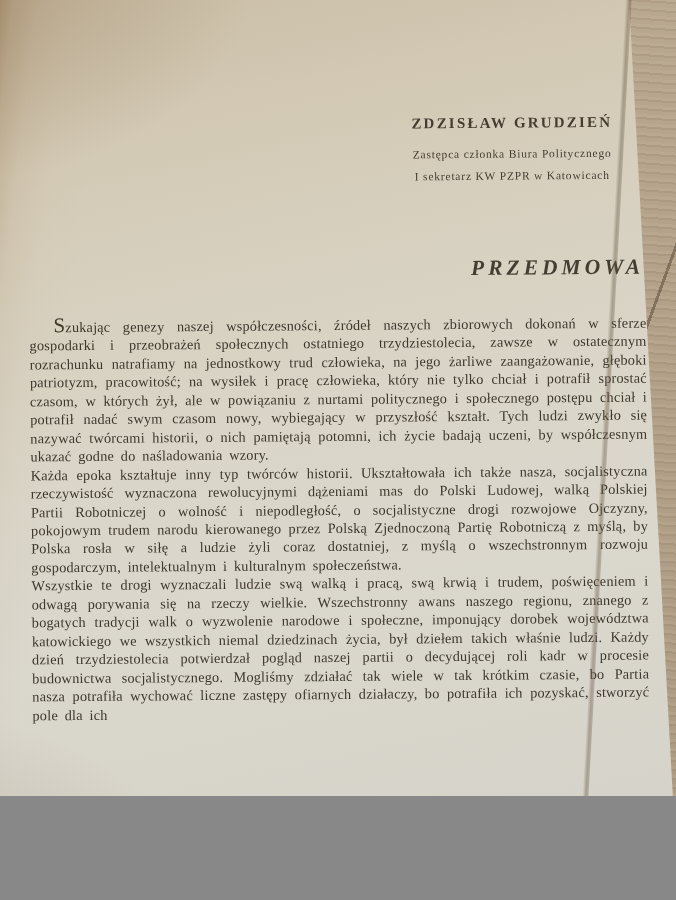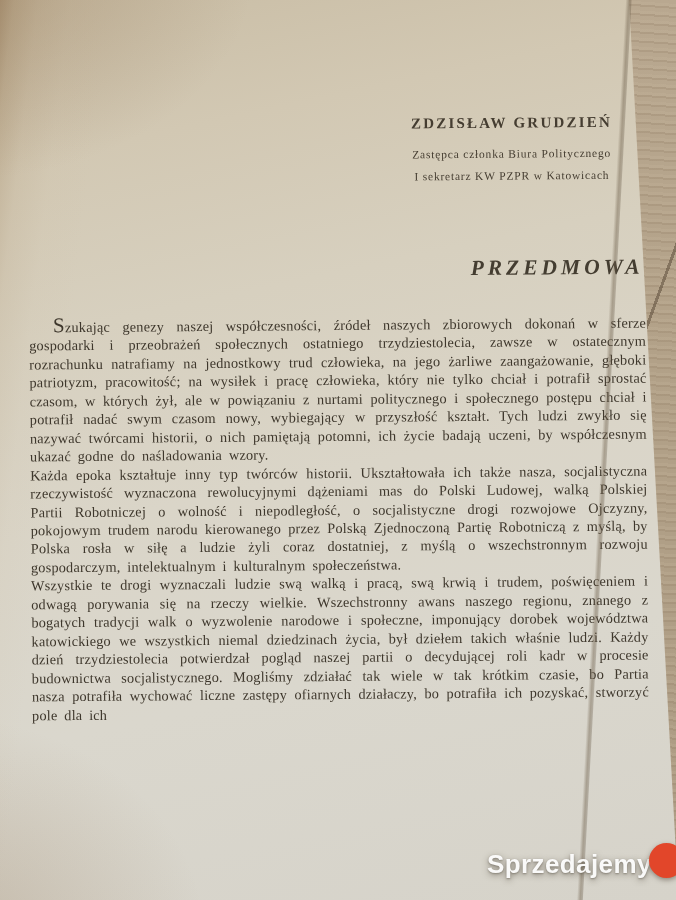--- a/index.html
+++ b/index.html
@@ -1,18 +1,18 @@
 <!DOCTYPE html>
 <html><head>
 <meta charset="utf-8">
 <style>
   html,body{margin:0;padding:0;background:#888;}
   .photo{
     position:relative;
-    width:676px;height:900px;
+    width:676px;height:796px;
     overflow:hidden;
     font-family:"Liberation Serif",serif;
     user-select:none;
   }
   
   .wood{
     position:absolute;inset:0;
     background:
       repeating-linear-gradient(110deg,
         rgba(0,0,0,0) 0 88px,

